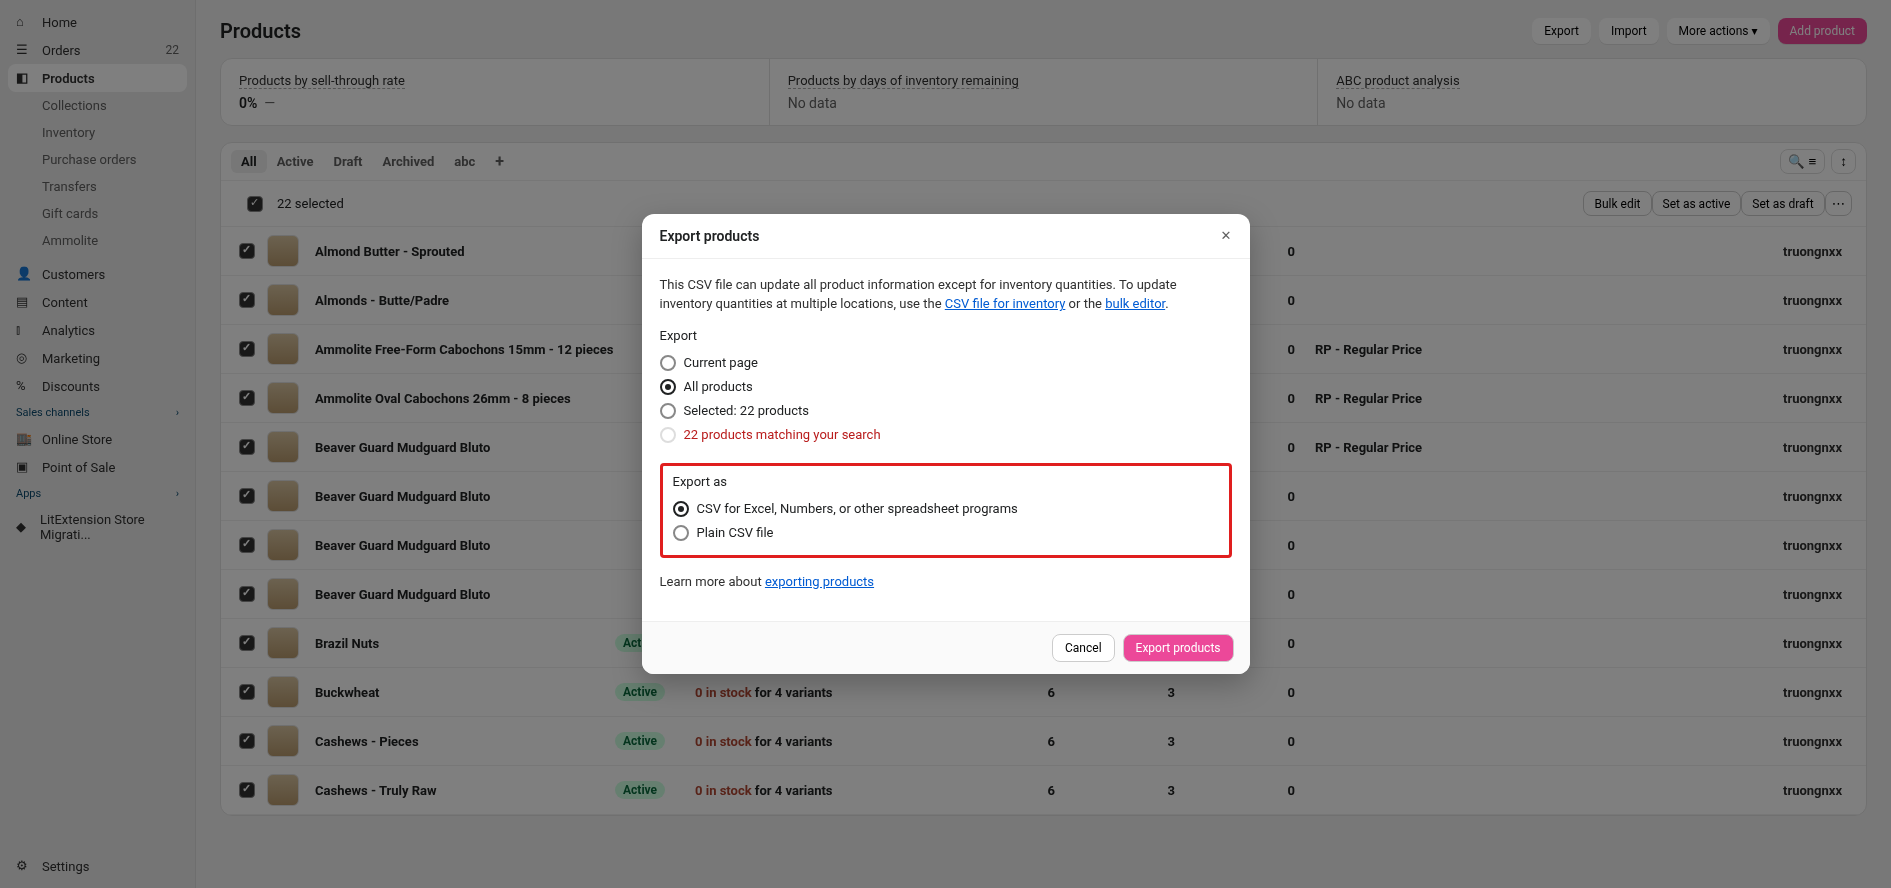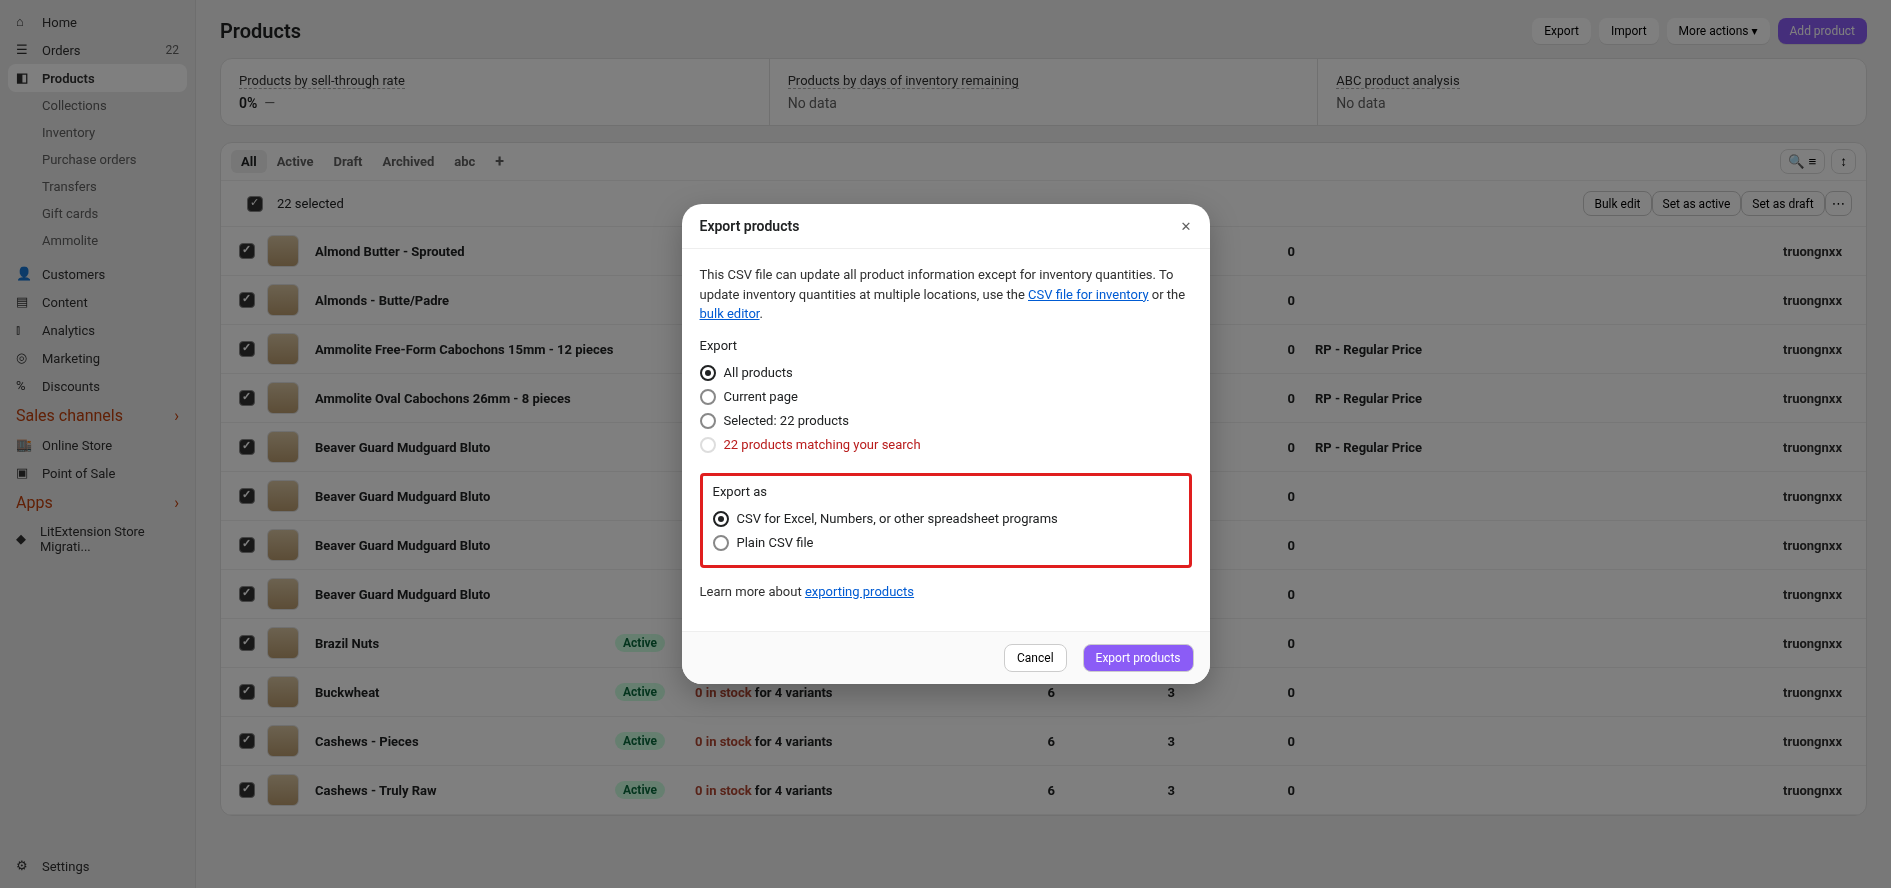--- a/index.html
+++ b/index.html
@@ -4,29 +4,29 @@
 <style>
 *{box-sizing:border-box;margin:0;padding:0;font-family:-apple-system,BlinkMacSystemFont,"Segoe UI",Roboto,sans-serif;}
 body{background:#f1f1f1;color:#202223;font-size:13px;overflow:hidden;}
 .app{display:flex;height:888px;width:1891px;position:relative;}
 .sidebar{width:196px;background:#ebebeb;padding:8px;display:flex;flex-direction:column;border-right:1px solid #ddd;}
 .nav-item{display:flex;align-items:center;padding:6px 8px;border-radius:8px;cursor:pointer;gap:10px;color:#303030;}
 .nav-item.sub{padding-left:34px;color:#616161;}
 .nav-item.active{background:#fff;font-weight:600;}
 .nav-item .badge{margin-left:auto;font-size:12px;color:#616161;}
 .nav-section{margin-top:6px;}
-.section-hdr{display:flex;align-items:center;padding:6px 8px;color:#c2410c;font-size:16px;}
+.section-hdr{display:flex;align-items:center;padding:6px 8px;color:#0c4a6e;font-size:11px;}
 .section-hdr .chev{margin-left:auto;}
 .spacer{flex:1;}
 .main{flex:1;padding:18px 24px;overflow:hidden;position:relative;}
 .page-hdr{display:flex;align-items:center;margin-bottom:14px;}
 .page-title{font-size:20px;font-weight:600;}
 .hdr-actions{margin-left:auto;display:flex;gap:8px;}
 .btn{background:#fff;border:none;padding:6px 12px;border-radius:8px;cursor:pointer;font-size:12px;box-shadow:0 1px 0 rgba(0,0,0,.08);}
-.btn.dark{background:#8b5cf6;color:#fff;}
+.btn.dark{background:#ec4899;color:#fff;}
 .metrics{display:flex;background:#fff;border:1px solid #e1e1e1;border-radius:12px;overflow:hidden;margin-bottom:16px;}
 .metric{flex:1;padding:14px 18px;border-right:1px solid #e1e1e1;}
 .metric:last-child{border-right:none;}
 .metric .label{font-size:13px;color:#303030;border-bottom:1px dashed #aaa;display:inline-block;margin-bottom:6px;}
 .metric .value{font-size:14px;color:#616161;}
 .metric .pct{color:#202223;font-weight:600;}
 .table-card{background:#fff;border:1px solid #e1e1e1;border-radius:12px;overflow:hidden;}
 .tabs-row{display:flex;align-items:center;padding:6px 10px;border-bottom:1px solid #eee;}
 .tab{padding:4px 10px;border-radius:6px;cursor:pointer;font-size:13px;color:#616161;font-weight:bold;}
 .tab.active{background:#eee;color:#202223;}
@@ -41,37 +41,37 @@
 .row{display:grid;grid-template-columns:40px 48px 300px 80px 240px 140px 120px 120px 180px 1fr;align-items:center;padding:8px 6px;border-bottom:1px solid #eee;}
 .cbx{width:16px;height:16px;border:1px solid #888;border-radius:4px;background:#303030;display:inline-block;position:relative;margin-left:12px;}
 .cbx::after{content:"✓";color:#fff;font-size:11px;position:absolute;left:2px;top:-1px;}
 .thumb{width:32px;height:32px;border-radius:6px;background:linear-gradient(#d8c4a0,#b89a6e);border:1px solid #e1e1e1;}
 .status-pill{display:inline-block;background:#cdfee1;color:#0a6b3d;border-radius:10px;padding:2px 8px;font-size:12px;}
 .stock{color:#b04632;}
 .vendor{text-align:right;padding-right:18px;color:#303030;}
 .col-num{text-align:right;padding-right:20px;}
 
 .overlay{position:absolute;inset:0;background:rgba(0,0,0,.5);display:flex;align-items:center;justify-content:center;}
-.modal{width:528px;background:#fff;border-radius:20px;box-shadow:0 10px 30px rgba(0,0,0,.25);overflow:hidden;}
+.modal{width:608px;background:#fff;border-radius:12px;box-shadow:0 10px 30px rgba(0,0,0,.25);overflow:hidden;}
 .modal-hdr{display:flex;align-items:center;padding:14px 18px;border-bottom:1px solid #eee;}
 .modal-hdr h3{font-size:14px;font-weight:600;}
 .modal-hdr .x{margin-left:auto;cursor:pointer;color:#616161;}
 .modal-body{padding:16px 18px;}
 .modal-body p{font-size:13px;color:#303030;line-height:1.5;margin-bottom:14px;}
 .modal-body a{color:#005bd3;text-decoration:underline;cursor:pointer;}
 .group-label{font-size:13px;margin-bottom:8px;color:#202223;}
 .radio-list{margin-bottom:16px;}
 .radio-item{display:flex;align-items:center;gap:8px;padding:4px 0;font-size:13px;color:#202223;}
 .radio-item.disabled{color:#b91c1c;}
 .rdot{width:16px;height:16px;border:2px solid #888;border-radius:50%;position:relative;}
 .radio-item.sel .rdot{border-color:#202223;}
 .radio-item.sel .rdot::after{content:"";position:absolute;inset:3px;background:#202223;border-radius:50%;}
 .radio-item.disabled .rdot{border-color:#ddd;}
 .highlight{border:3px solid #e01e1e;border-radius:4px;padding:8px 10px 10px;margin-bottom:14px;}
-.modal-ftr{display:flex;justify-content:flex-end;gap:16px;padding:12px 16px;border-top:1px solid #eee;background:#fafafa;}
+.modal-ftr{display:flex;justify-content:flex-end;gap:8px;padding:12px 16px;border-top:1px solid #eee;background:#fafafa;}
 .modal-ftr .btn{box-shadow:none;border:1px solid #ccc;}
 .icon{width:16px;height:16px;display:inline-block;}
 </style>
 </head>
 <body>
 
 <div class="app">
 
   <aside class="sidebar">
     <div class="nav-item">
@@ -364,27 +364,27 @@
         <h3>Export products</h3>
         <span class="x">✕</span>
       </div>
       <div class="modal-body">
         <p>
           <span>This CSV file can update all product information except for inventory quantities. To update inventory quantities at multiple locations, use the </span><a>CSV file for inventory</a><span> or the </span><a>bulk editor</a><span>.</span>
         </p>
 
         <div class="group-label">Export</div>
         <div class="radio-list">
+          <div class="radio-item">
+              <span class="rdot"></span>
+              <span>Current page</span>
+            </div>
           <div class="radio-item sel">
               <span class="rdot"></span>
               <span>All products</span>
-            </div>
-          <div class="radio-item">
-              <span class="rdot"></span>
-              <span>Current page</span>
             </div>
           <div class="radio-item">
               <span class="rdot"></span>
               <span>Selected: 22 products</span>
             </div>
           <div class="radio-item disabled">
               <span class="rdot"></span>
               <span>22 products matching your search</span>
             </div>
         </div>

